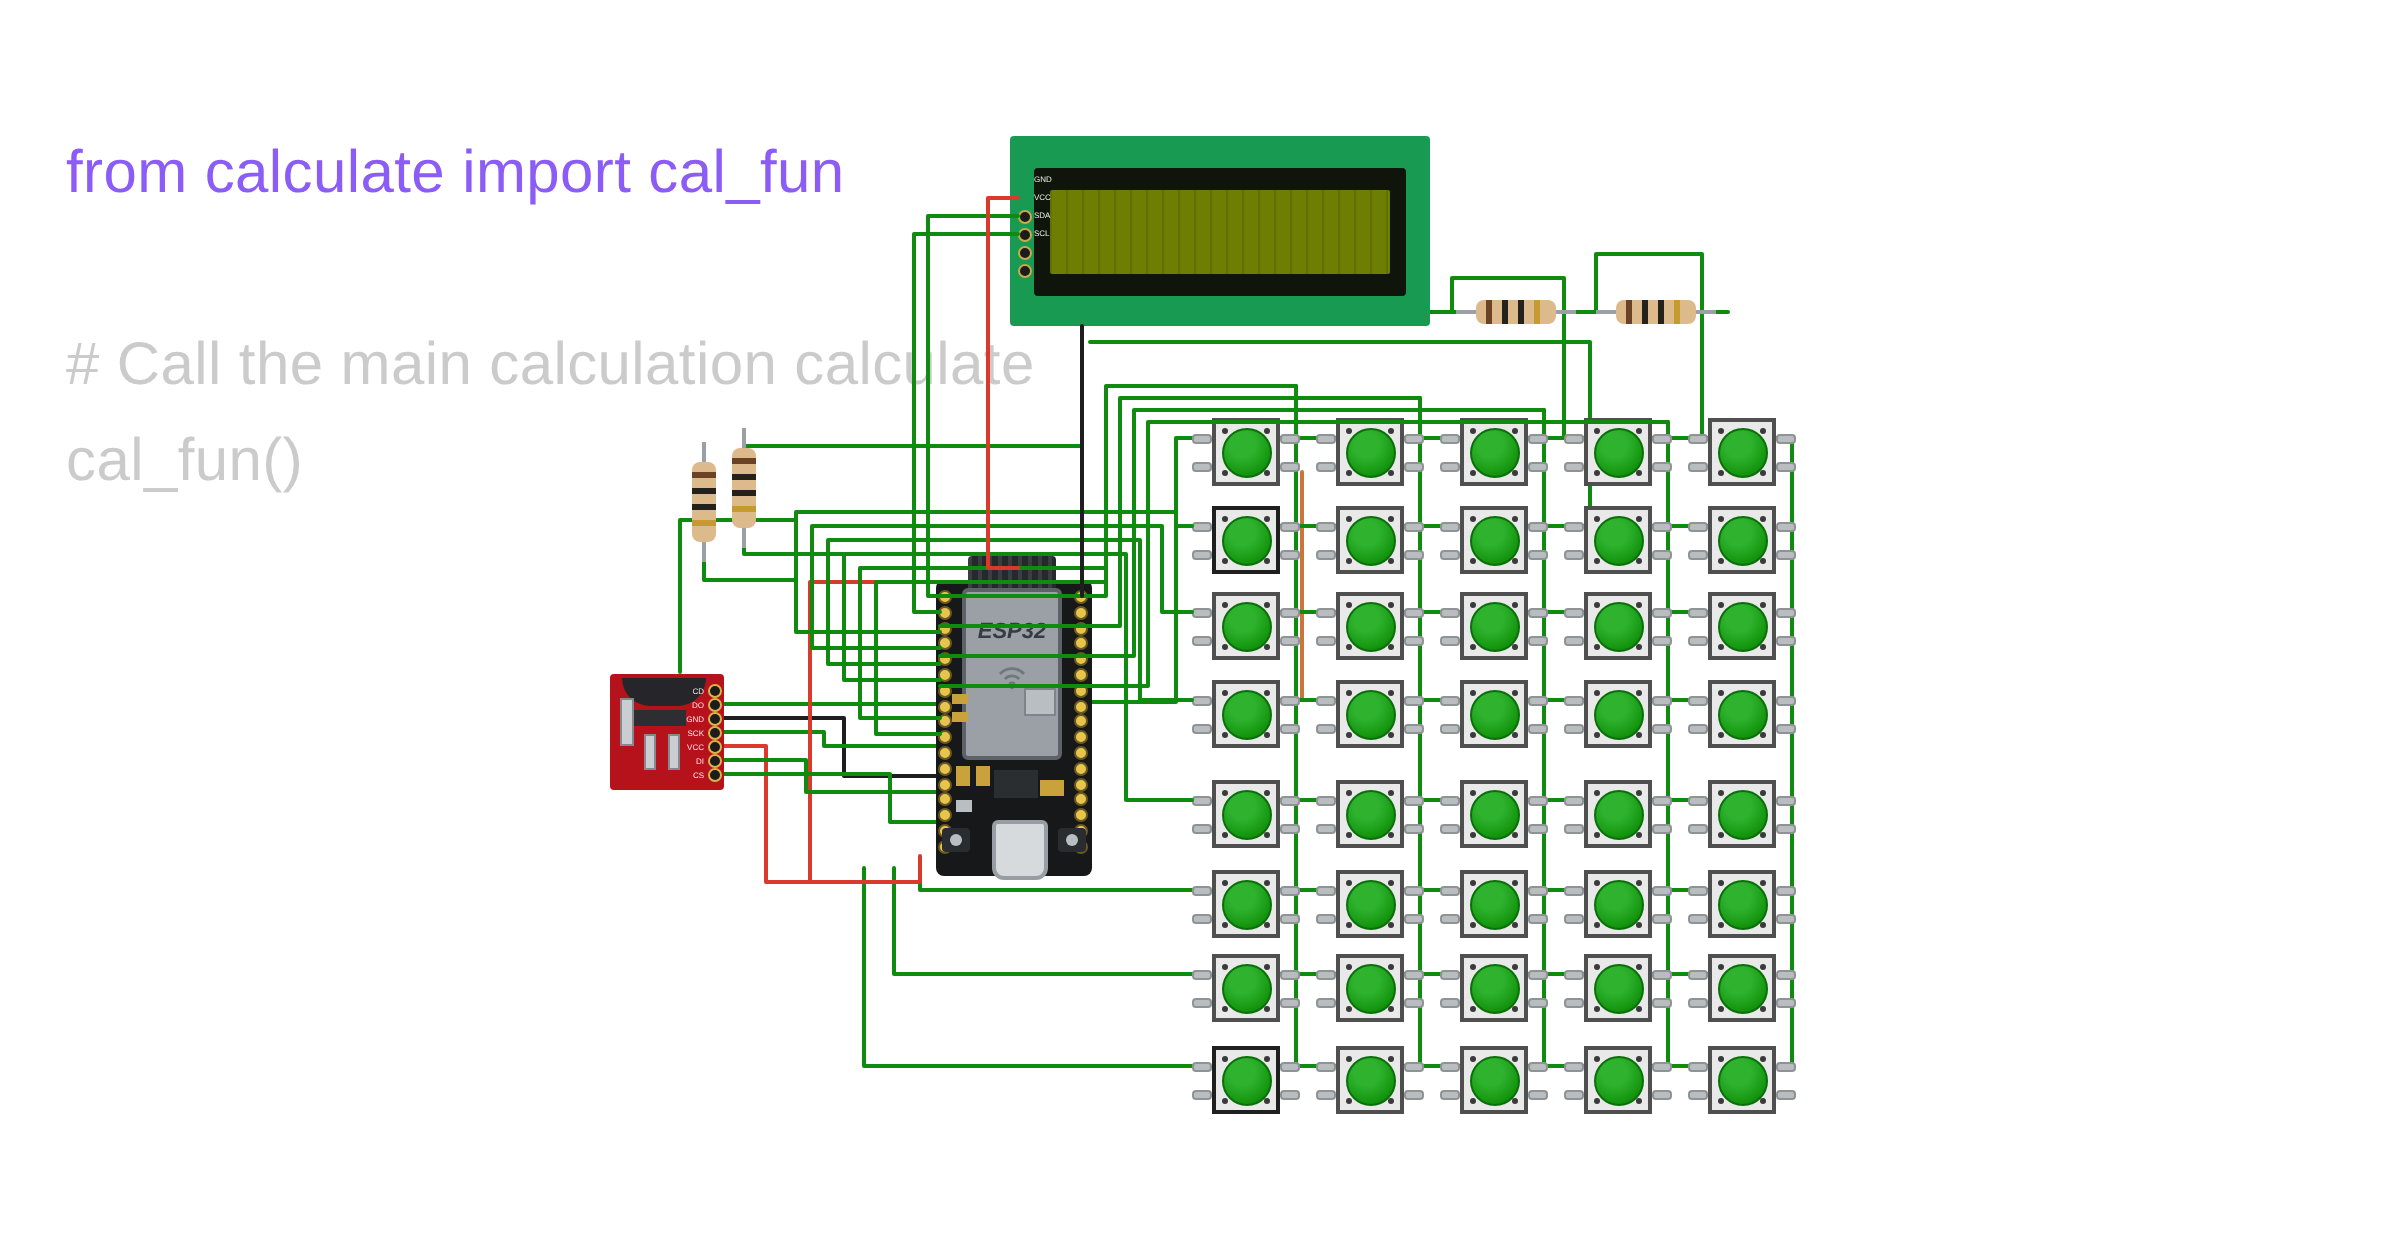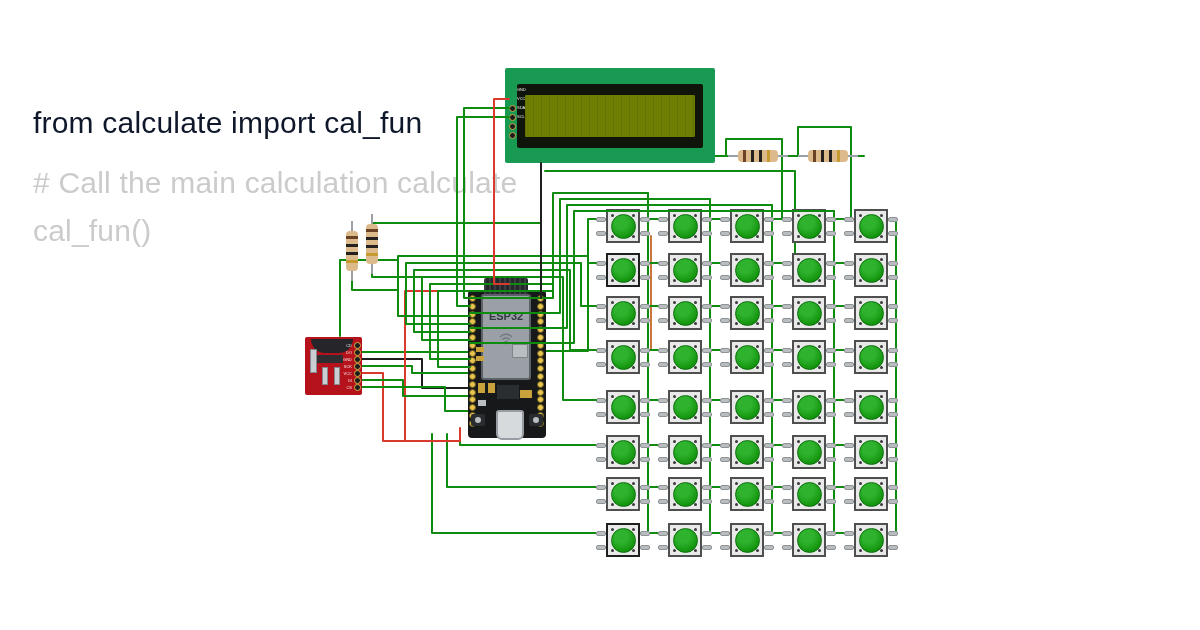--- a/index.html
+++ b/index.html
@@ -14,21 +14,21 @@
   #lcd .bezel{position:absolute;left:12px;top:16px;width:186px;height:64px;background:#10150b;border-radius:2px;}
   #lcd .screen{position:absolute;left:20px;top:27px;width:170px;height:42px;background:#6e7e02;
      background-image:repeating-linear-gradient(90deg,rgba(0,0,0,0.10) 0 1px,transparent 1px 8px);border-radius:1px;}
   #lcd .pinrow{position:absolute;left:2px;top:18px;}
   #lcd .pin{position:absolute;width:5px;height:5px;border-radius:50%;background:#1c1c1c;border:1px solid #caa94a;}
   #lcd .pinlabel{position:absolute;left:10px;font-size:4px;color:#eaf2ea;line-height:5px;}
   
   #esp32{left:468px;top:290px;width:78px;height:148px;background:#17181a;border-radius:4px;z-index:3;}
   #esp32 .antenna{position:absolute;left:16px;top:-12px;width:44px;height:16px;background:#26292c;
      background-image:repeating-linear-gradient(90deg,#3a3e42 0 2px,transparent 2px 5px);border-radius:2px 2px 0 0;}
-  #esp32 .module{position:absolute;left:13px;top:4px;width:50px;height:86px;background:#9aa0a5;border:2px solid #5c6268;border-radius:3px;box-sizing:border-box;}
+  #esp32 .module{position:absolute;left:13px;top:4px;width:50px;height:86px;background:#9aa0a5;border:2px solid #5c6268;border-radius:3px;box-sizing:border-box;font-style:italic;}
   #esp32 .mlabel{position:absolute;width:100%;top:14px;text-align:center;font-size:11px;font-weight:bold;color:#343b41;}
   #esp32 .wifi{position:absolute;left:15px;top:34px;width:16px;height:16px;}
   #esp32 .pins{position:absolute;top:0;width:8px;height:100%;}
   #esp32 .pins.l{left:1px;} #esp32 .pins.r{right:1px;}
   #esp32 .ppin{position:absolute;width:5px;height:5px;border-radius:50%;background:#e7c44d;border:1px solid #6b5a1e;}
   #esp32 .bit{position:absolute;}
   #esp32 .usb{position:absolute;left:28px;top:120px;width:28px;height:30px;background:#d6dadd;border:2px solid #979da2;border-radius:3px 3px 6px 6px;box-sizing:border-box;}
   #esp32 .tact{position:absolute;top:124px;width:14px;height:12px;background:#2a2d30;border-radius:2px;}
   #esp32 .tact i{position:absolute;left:4px;top:3px;width:6px;height:6px;background:#b9bec2;border-radius:50%;}
   
@@ -50,21 +50,21 @@
   .pbtn .cap{position:absolute;left:50%;top:50%;width:25px;height:25px;margin:-12.5px 0 0 -12.5px;border-radius:50%;
      background:radial-gradient(circle at 40% 32%,#2fb32f 0 30%,#15960f 70%,#0a700a 100%);border:1px solid #0a700a;box-sizing:border-box;}
   .pbtn-lead{position:absolute;width:10px;height:5px;background:#b9bdbf;border:1px solid #8e9396;border-radius:2px;box-sizing:border-box;z-index:2;}
 </style>
 </head>
 <body>
 
 <div id="canvas">
 
   <div id="code-layer">
-      <div class="code-line" style="top: 70px; color: #0f172a; margin-top: 36px;">from calculate import cal_fun</div>
+      <div class="code-line" style="top: 70px; color: #8b5cf6;">from calculate import cal_fun</div>
       <div class="code-line" style="top: 166px; color: rgb(203, 203, 203);"># Call the main calculation calculate</div>
       <div class="code-line" style="top: 214px; color: rgb(203, 203, 203);">cal_fun()</div>
     </div>
 
   <svg id="wires-under" class="wires" width="1200" height="630">
       <polyline points="648,193 648,533" fill="none" stroke="#0f8c0f" stroke-width="2" stroke-linejoin="round" stroke-linecap="round"></polyline>
       <polyline points="710,199 710,533" fill="none" stroke="#0f8c0f" stroke-width="2" stroke-linejoin="round" stroke-linecap="round"></polyline>
       <polyline points="772,205 772,533" fill="none" stroke="#0f8c0f" stroke-width="2" stroke-linejoin="round" stroke-linecap="round"></polyline>
       <polyline points="834,211 834,533" fill="none" stroke="#0f8c0f" stroke-width="2" stroke-linejoin="round" stroke-linecap="round"></polyline>
       <polyline points="888,219 896,219 896,533" fill="none" stroke="#0f8c0f" stroke-width="2" stroke-linejoin="round" stroke-linecap="round"></polyline>

